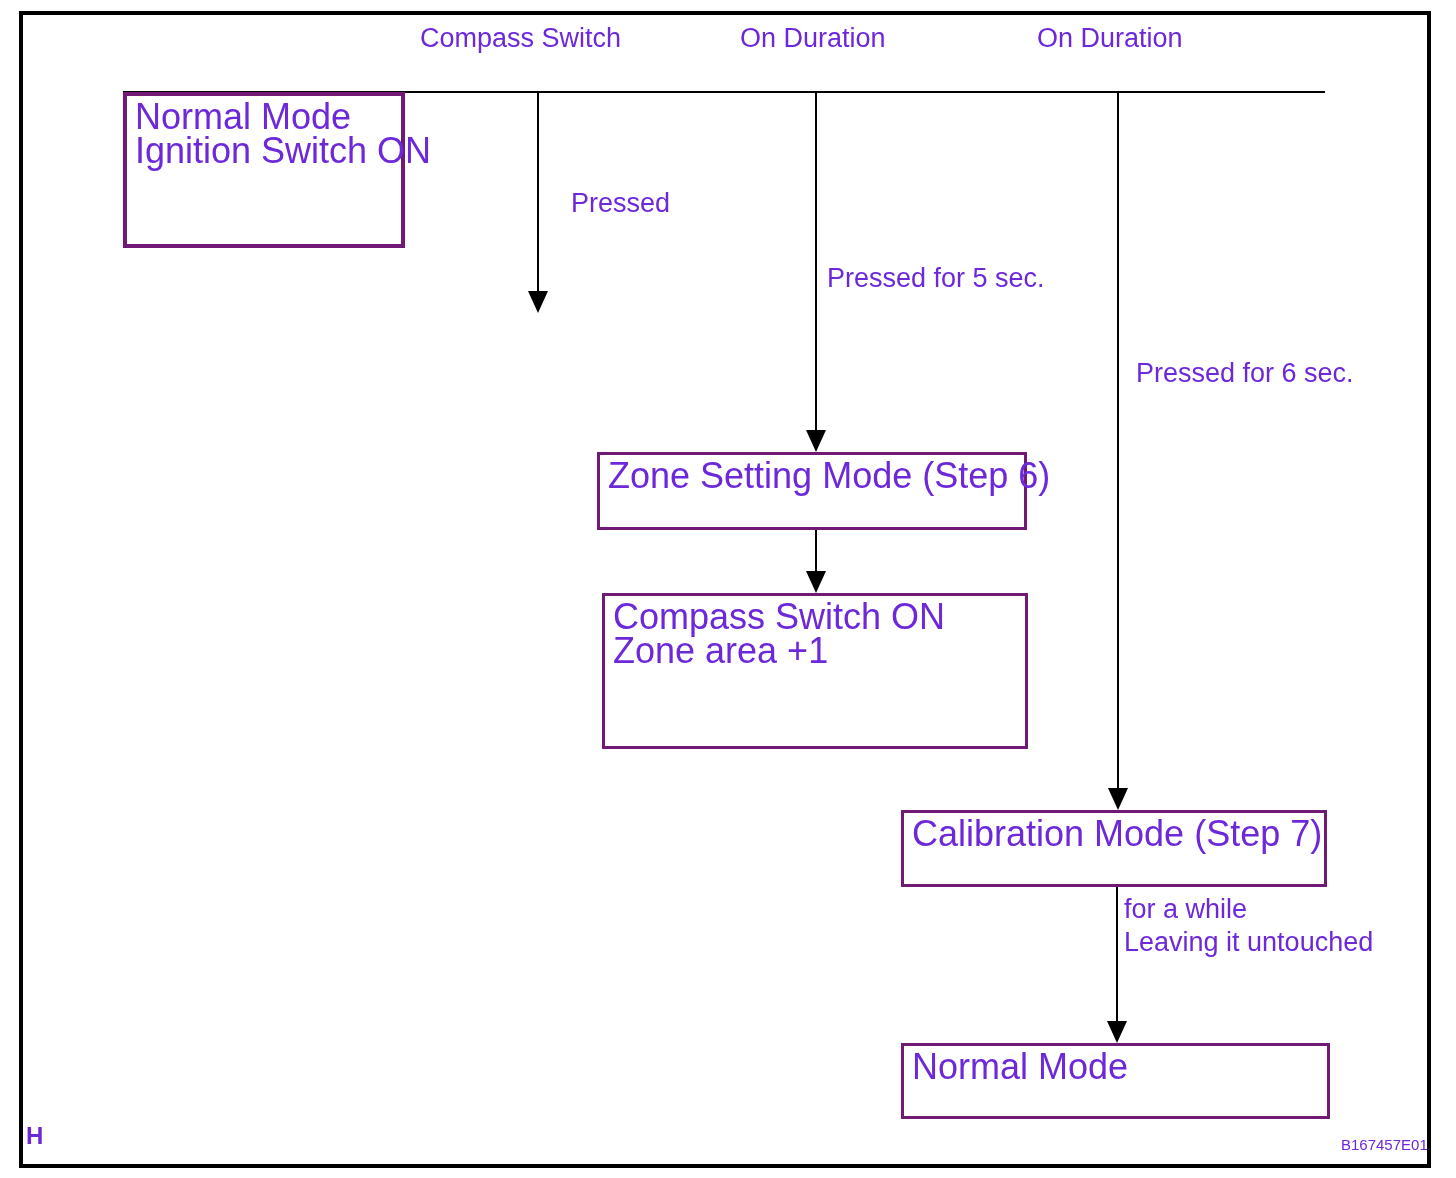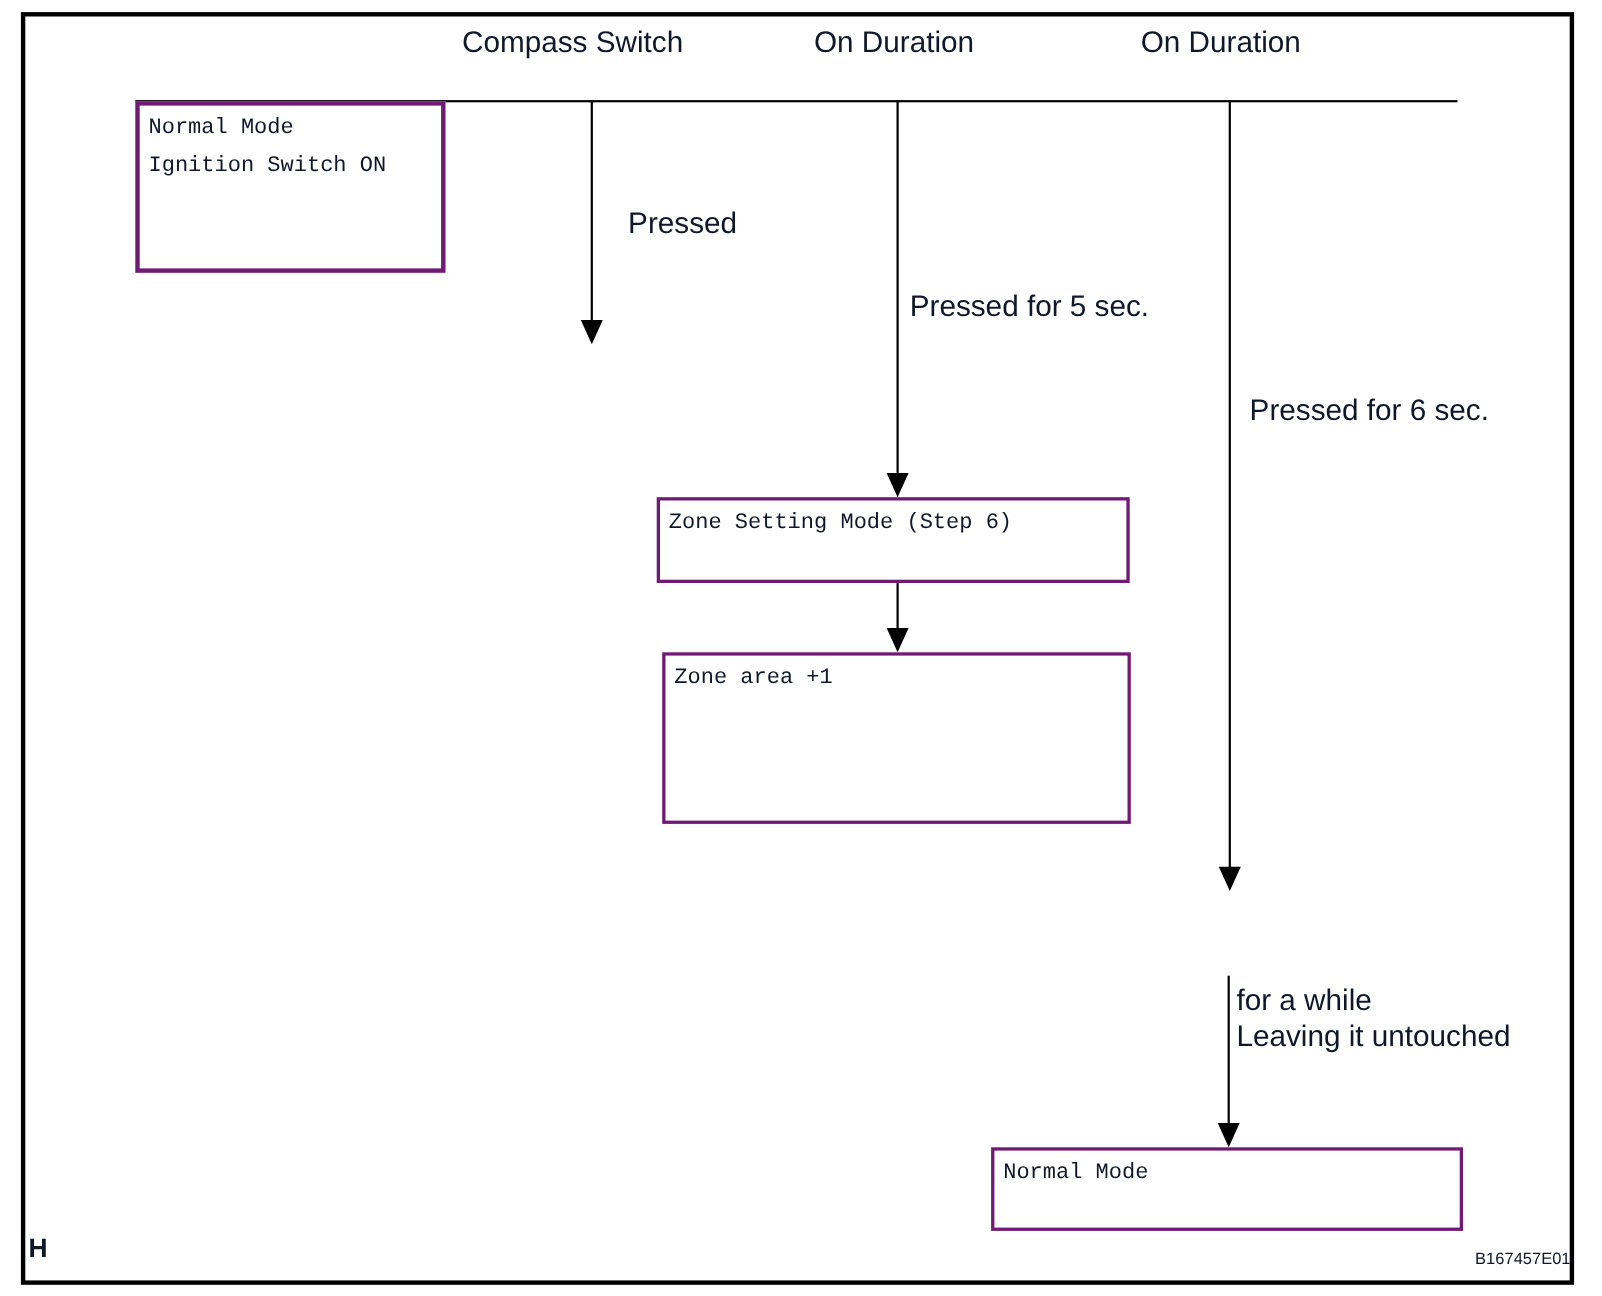--- a/index.html
+++ b/index.html
@@ -6,21 +6,21 @@
     margin: 0;
     padding: 0;
     background: #ffffff;
   }
   #canvas {
     position: relative;
     width: 1456px;
     height: 1178px;
     background: #ffffff;
     font-family: "Liberation Sans", "DejaVu Sans", sans-serif;
-    color: #0f172a;
+    color: #6d28d9;
     overflow: hidden;
   }
   .abs { position: absolute; }
   #page-border {
     left: 19px; top: 11px;
     width: 1404px; height: 1149px;
     border: 4px solid #000000;
   }
   .col-label {
     top: 23px;
@@ -28,26 +28,25 @@
     white-space: nowrap;
   }
   #top-rule {
     left: 123px; top: 91px;
     width: 1202px; height: 2px;
     background: #000000;
   }
   .box {
     border: 3px solid #701a75;
     background: #ffffff;
-    font-size: 20px;
+    font-size: 36px;
     line-height: 34px;
     padding: 4px 8px;
     box-sizing: border-box;
     white-space: nowrap;
-    font-family: Liberation Mono, monospace;
   }
   .box.thick { border-width: 4px; }
   .vline {
     width: 2px;
     background: #000000;
   }
   .arrowhead {
     width: 0; height: 0;
     border-left: 10px solid transparent;
     border-right: 10px solid transparent;
@@ -96,27 +95,31 @@
   <div class="abs flow-label" style="left:827px; top:262px;">Pressed for 5 sec.</div>
 
   <div class="abs box" style="left:597px; top:452px; width:430px; height:78px;">
     <div>Zone Setting Mode (Step 6)</div>
   </div>
 
   <div class="abs vline" style="left:815px; top:530px; height:43px;"></div>
   <div class="abs arrowhead" style="left:806px; top:571px;"></div>
 
   <div class="abs box" style="left:602px; top:593px; width:426px; height:156px;">
+    <div>Compass Switch ON</div>
     <div>Zone area +1</div>
   </div>
 
   <div class="abs vline" style="left:1117px; top:92px; height:698px;"></div>
   <div class="abs arrowhead" style="left:1108px; top:788px;"></div>
   <div class="abs flow-label" style="left:1136px; top:357px;">Pressed for 6 sec.</div>
 
+  <div class="abs box" style="left:901px; top:810px; width:426px; height:77px;">
+    <div>Calibration Mode (Step 7)</div>
+  </div>
 
   <div class="abs vline" style="left:1116px; top:887px; height:134px;"></div>
   <div class="abs arrowhead" style="left:1107px; top:1021px;"></div>
   <div class="abs flow-label" style="left:1124px; top:893px;">
     <div>for a while</div>
     <div>Leaving it untouched</div>
   </div>
 
   <div class="abs box" style="left:901px; top:1043px; width:429px; height:76px;">
     <div>Normal Mode</div>

